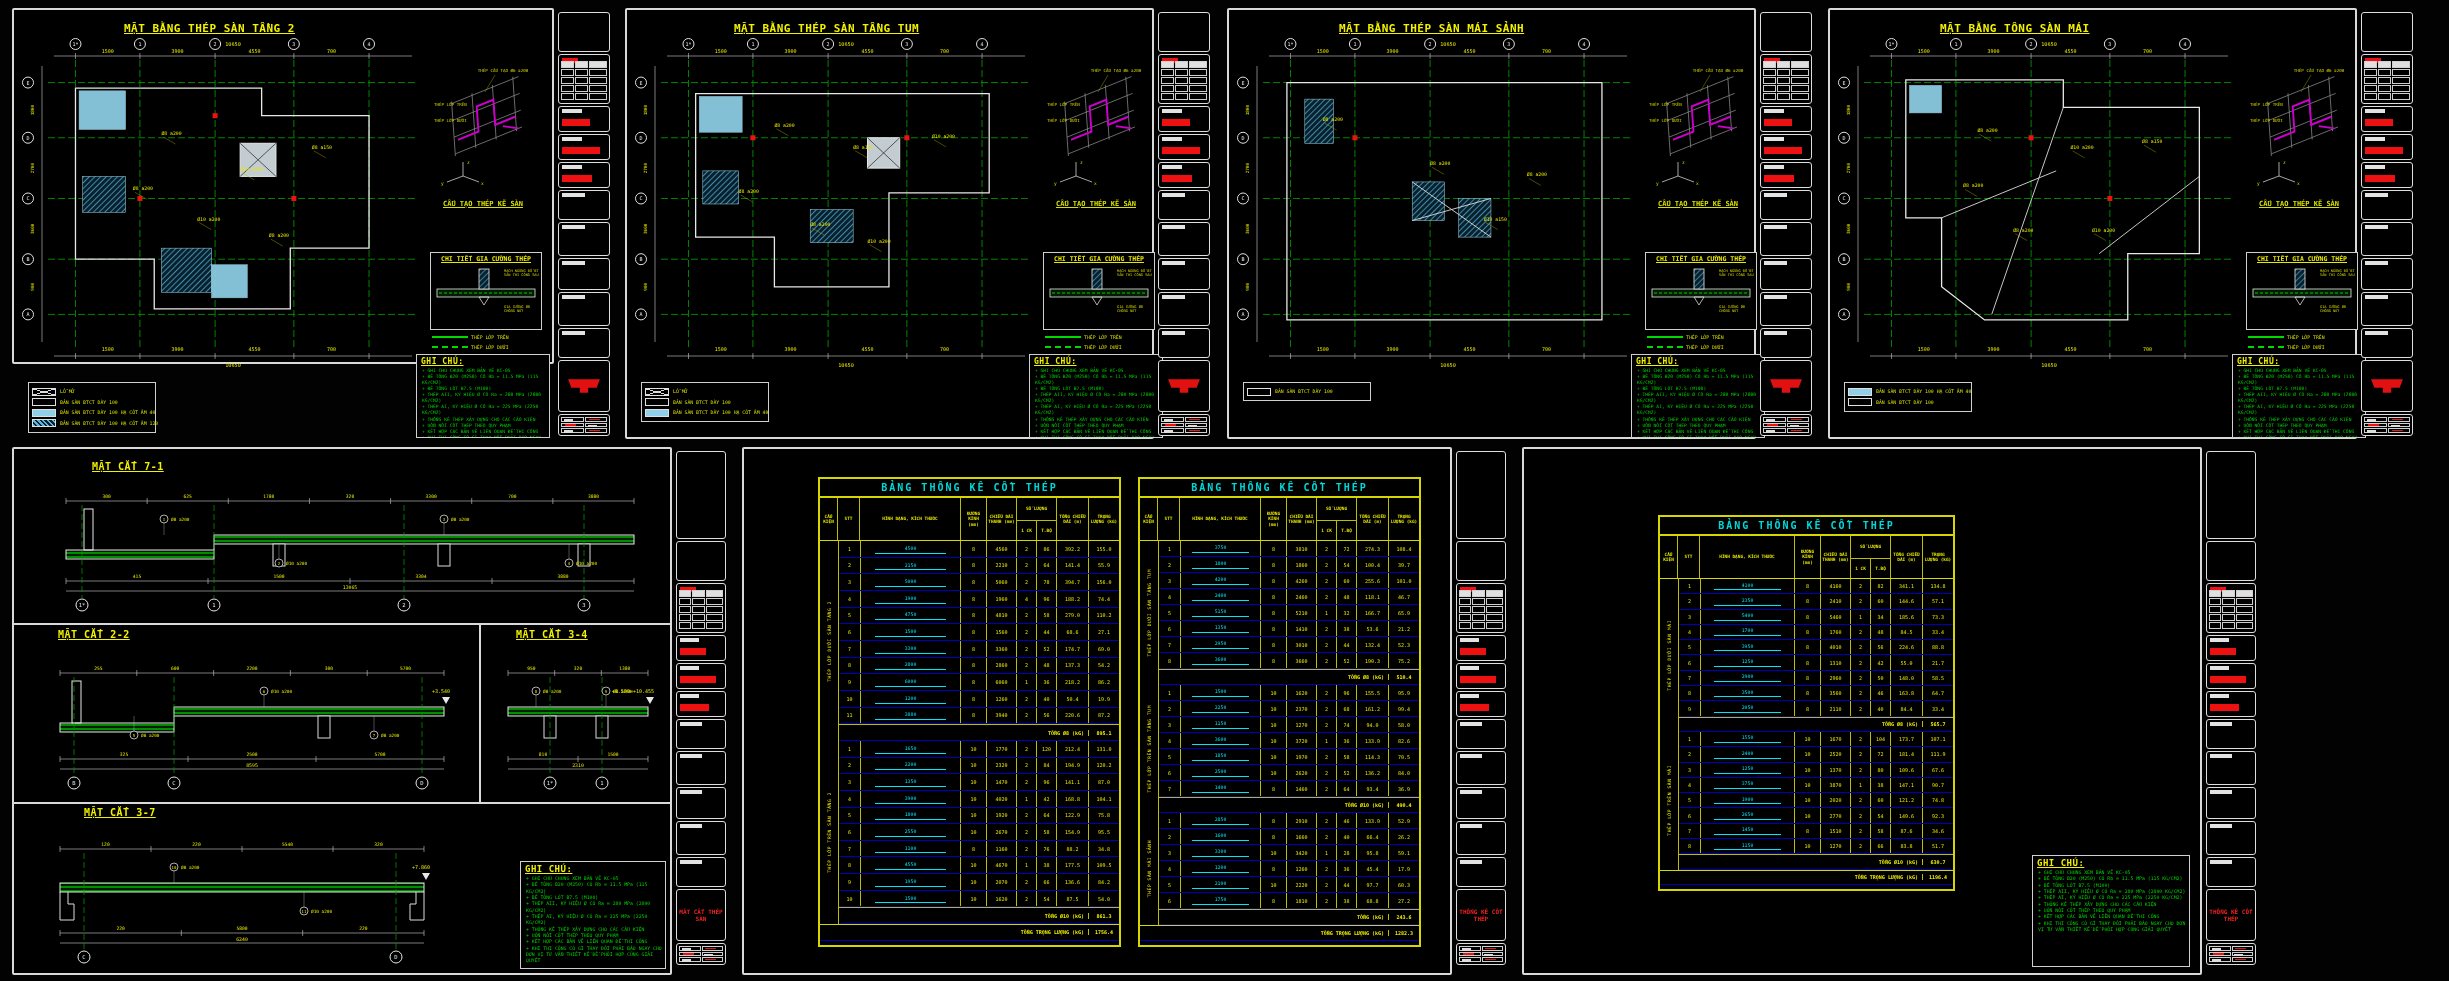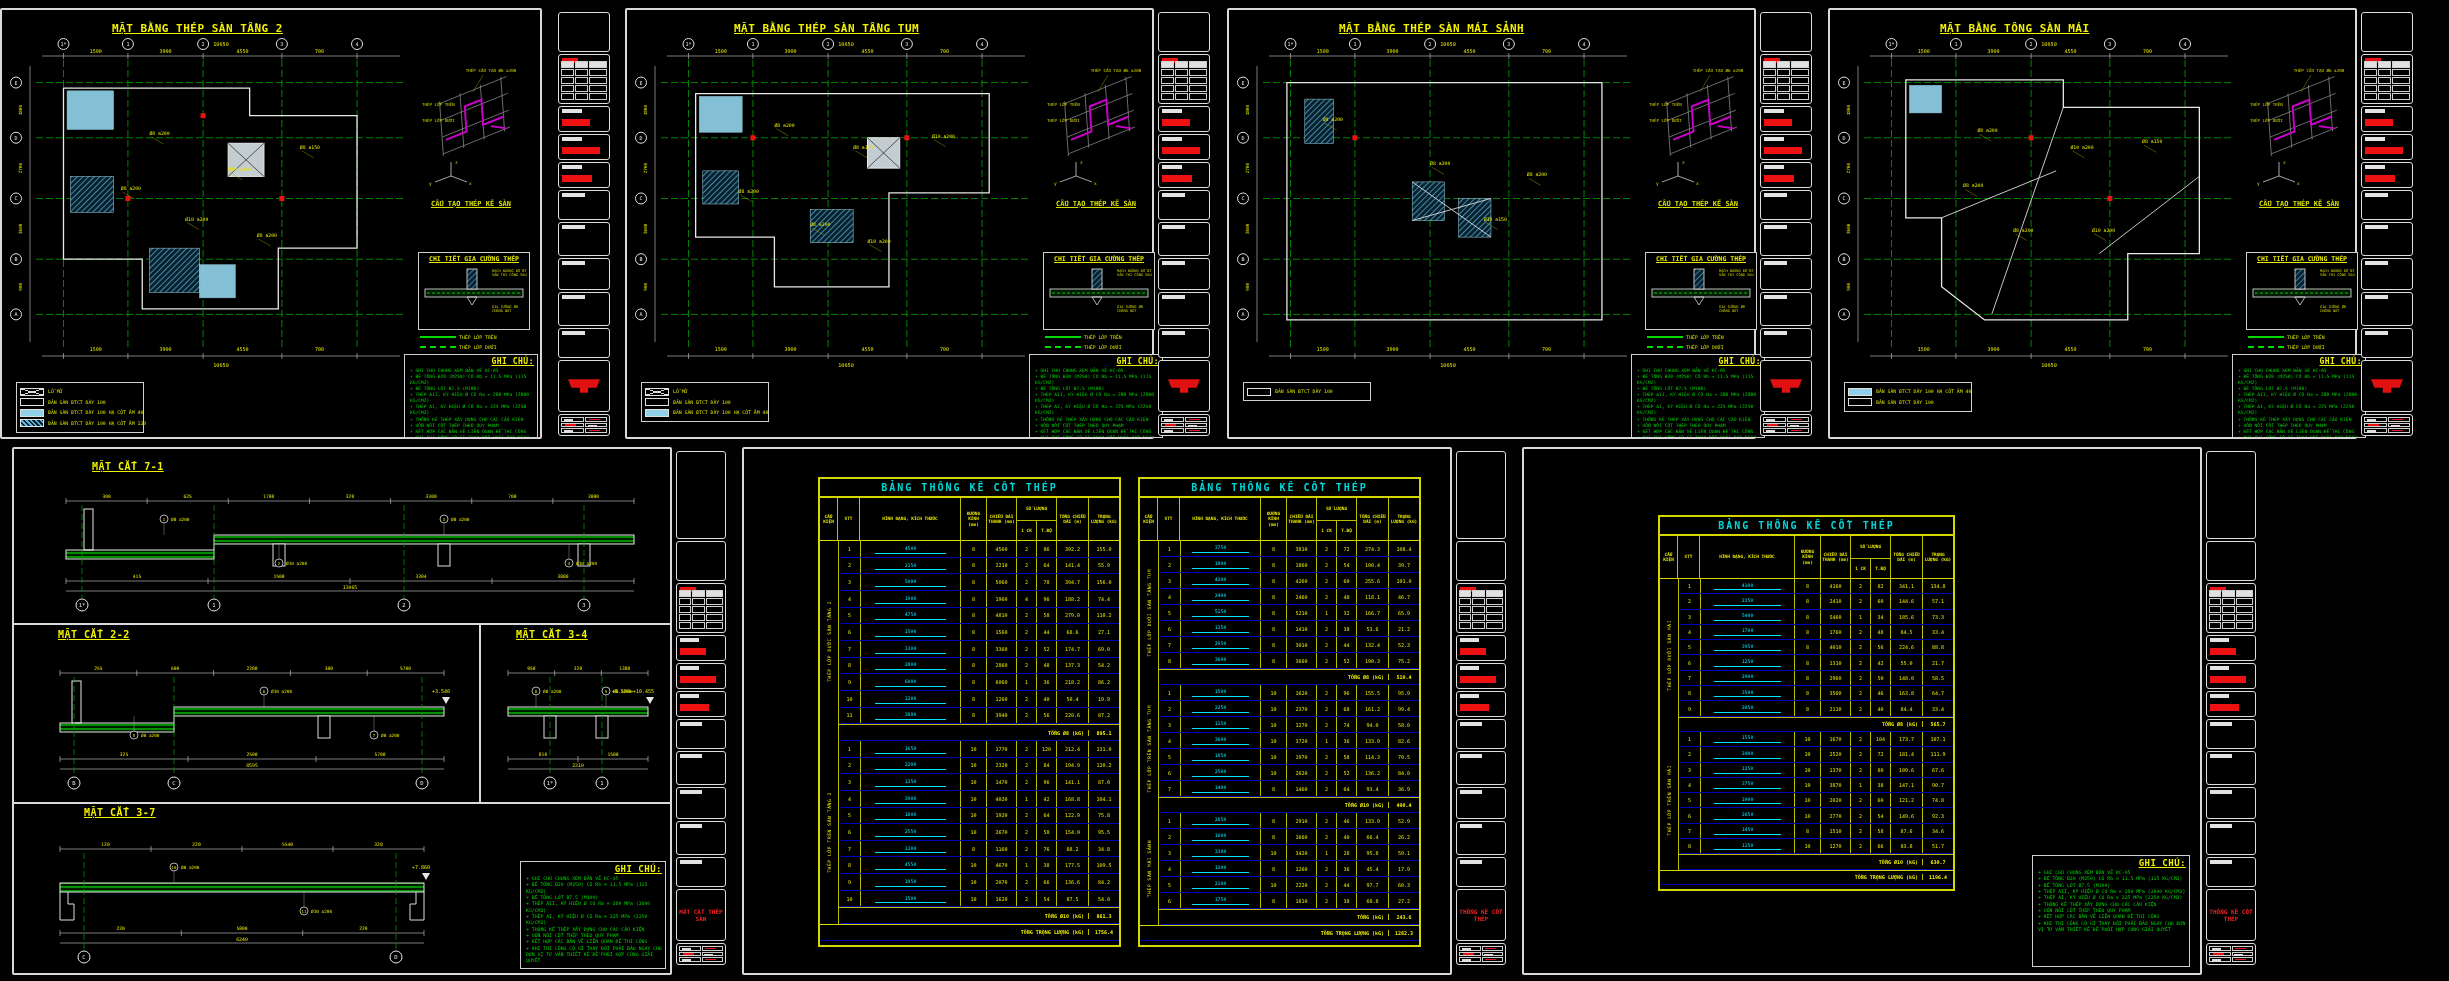--- a/index.html
+++ b/index.html
@@ -14,21 +14,21 @@
   .plansvg,.secsvg,.isosvg{position:absolute;}
   .dbox{position:absolute;border:1px solid #cfcfcf;background:#000;box-sizing:border-box;}
   .dtitle{color:#e8e800;font-weight:700;font-size:6.5px;text-decoration:underline;text-align:center;margin-top:2px;}
   .dnote{position:absolute;color:#d8d800;font-size:3.6px;line-height:1.15;}
   .leglines{position:absolute;}
   .legline{display:flex;align-items:center;gap:3px;height:10px;}
   .lsolid{width:36px;border-top:2px solid #00d800;flex:none;}
   .ldash{width:36px;border-top:2px dashed #00d800;flex:none;}
   .legline span{color:#d8e000;font-size:4.8px;white-space:nowrap;}
   .notes{position:absolute;border:1px solid #cfcfcf;background:#000;padding:2px 3px;box-sizing:border-box;overflow:hidden;}
-  .ntitle{color:#f0f000;font-weight:700;text-decoration:underline;margin:0 0 2px 1px;letter-spacing:.5px;text-align:right;}
+  .ntitle{color:#f0f000;font-weight:700;text-decoration:underline;margin:0 0 2px 1px;letter-spacing:.5px;}
   .nitem{color:#00d400;line-height:1.32;margin-left:2px;}
   .legendbox{position:absolute;border:1px solid #cfcfcf;background:#000;padding:2px;box-sizing:border-box;}
   .legrow{display:flex;align-items:center;gap:4px;margin:2.5px 1px;}
   .sw{width:24px;height:8px;border:1px solid #e0e0e0;flex:none;box-sizing:border-box;}
   .sw-solid{background:#8fd0e8;}
   .sw-hatch{background:repeating-linear-gradient(45deg,#5fb3da 0,#5fb3da 1.5px,#07222e 1.5px,#07222e 3.5px);}
   .sw-x{background:
     linear-gradient(to top right,transparent 46%,#dcdcdc 46%,#dcdcdc 54%,transparent 54%),
     linear-gradient(to bottom right,transparent 46%,#dcdcdc 46%,#dcdcdc 54%,transparent 54%);}
   .legrow span{color:#d8e000;font-size:4.8px;white-space:nowrap;}
@@ -70,21 +70,21 @@
   .trow{border-top:1.5px solid #d6d600;}
   .divline{position:absolute;background:#d9d9d9;}
   .wm{position:absolute;left:552px;top:388px;z-index:60;font-family:"DejaVu Sans",sans-serif;font-weight:700;
       font-size:185px;color:transparent;-webkit-text-stroke:4.5px #979797;opacity:.82;pointer-events:none;
       white-space:nowrap;letter-spacing:0px;line-height:1;}
 </style>
 </head>
 <body>
 
 <div class="canvas" id="root">
-<div class="sheet" style="left:0;top:8px;width:542px;height:431px">
+<div class="sheet" style="left:12px;top:8px;width:542px;height:356px">
       <div class="ptitle" style="left:110px;top:12px">MẶT BẰNG THÉP SÀN TẦNG 2</div>
       <svg class="plansvg" viewBox="0 0 405 340" style="left:6px;top:26px;width:405px;height:340px">
         <defs>
           <pattern id="hb0" width="4" height="4" patternUnits="userSpaceOnUse" patternTransform="rotate(45)">
             <rect width="4" height="4" fill="#07222e"></rect>
             <line x1="0" y1="0" x2="0" y2="4" stroke="#5fb3da" stroke-width="1.4"></line>
           </pattern>
         </defs>
         <g>
           <line x1="55.480000000000004" y1="24" x2="55.480000000000004" y2="314" stroke="#00a400" stroke-width="0.8" stroke-dasharray="7 3"></line>

